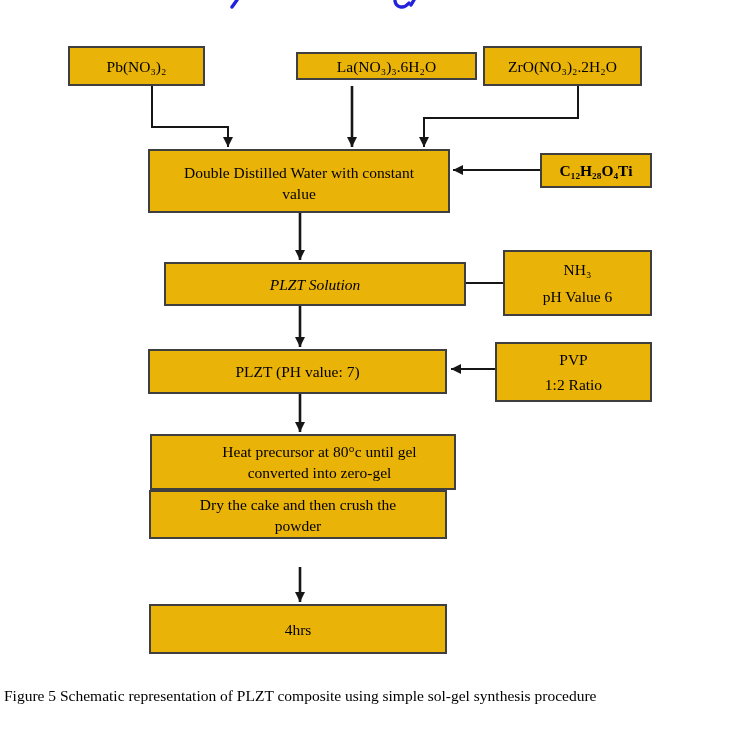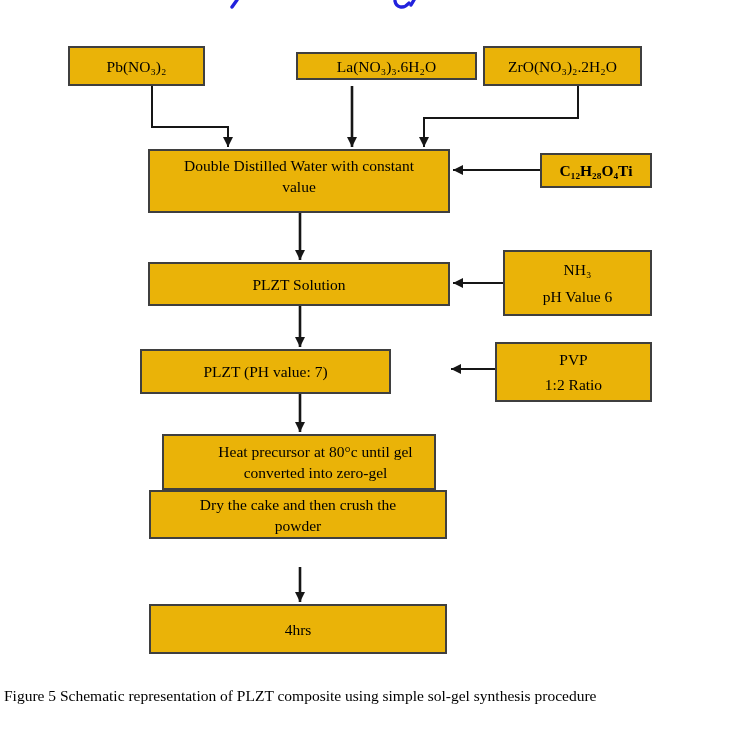--- a/index.html
+++ b/index.html
@@ -25,24 +25,24 @@
     font-size: 15.5px;
     line-height: 21px;
     color: #000000;
   }
   .flowbox span { display: block; white-space: pre; }
   
   #box-pb   { left: 68px;  top: 46px;  width: 137px; height: 40px; }
   #box-la   { left: 268px; top: 52px;  width: 181px; height: 28px; margin-left: 28px; }
   #box-zro  { left: 483px; top: 46px;  width: 159px; height: 40px; }
   
-  #box-water{ left: 148px; top: 149px; width: 302px; height: 64px; justify-content: flex-start; padding-top: 4px; text-align: center; }
-  #box-sol  { left: 148px; top: 262px; width: 302px; height: 44px; }
-  #box-ph   { left: 140px; top: 349px; width: 251px; height: 45px; }
-  #box-heat { left: 162px; top: 434px; width: 274px; height: 56px; padding-left: 33px; }
+  #box-water{ left: 148px; top: 149px; width: 302px; height: 64px; justify-content: flex-start; padding-top: 11px; text-align: center; }
+  #box-sol  { left: 164px; top: 262px; width: 302px; height: 44px; font-style: italic; }
+  #box-ph   { left: 148px; top: 349px; width: 299px; height: 45px; }
+  #box-heat { left: 150px; top: 434px; width: 306px; height: 56px; padding-left: 33px; }
   #box-dry  { left: 149px; top: 490px; width: 298px; height: 49px; }
   #box-calc { left: 149px; top: 604px; width: 298px; height: 50px; }
   
   #box-c12  { left: 540px; top: 153px; width: 112px; height: 35px; font-weight: bold; }
   #box-nh3  { left: 503px; top: 250px; width: 149px; height: 66px; justify-content: space-evenly; }
   #box-pvp  { left: 495px; top: 342px; width: 157px; height: 60px; justify-content: space-evenly; }
 
   #connector-layer {
     position: absolute;
     left: 0; top: 0;

